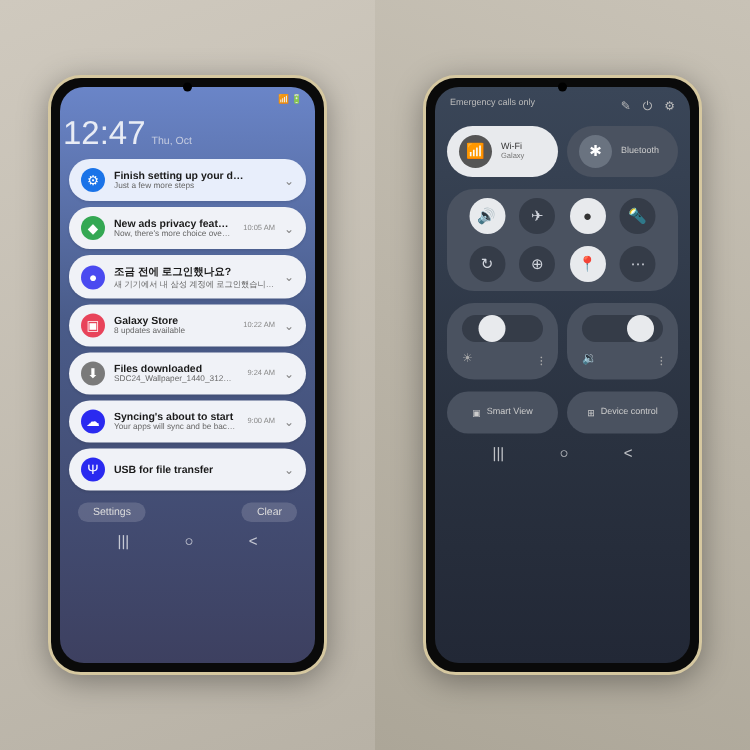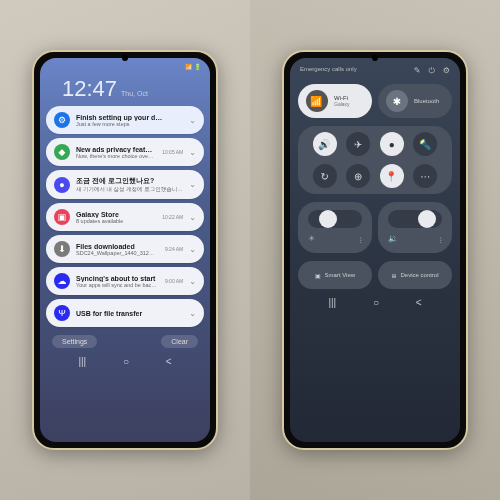--- a/index.html
+++ b/index.html
@@ -28,21 +28,21 @@
     overflow: hidden;
     position: relative;
   }
   .screen-left { background: linear-gradient(180deg, #6a85c8 0%, #4a5c8a 40%, #3d4060 100%); }
   .screen-right { background: linear-gradient(180deg, #3a4658 0%, #2a3240 60%, #222836 100%); }
   .camera { position:absolute; top:3px; left:50%; transform:translateX(-50%); width:6px; height:6px; background:#000; border-radius:50%; z-index:5;}
   .status-bar {
     height: 16px; display:flex; justify-content:space-between; align-items:center;
     padding: 2px 8px; font-size: 6px; color: rgba(255,255,255,0.9);
   }
-  .clock-big { font-size: 22px; font-weight: 300; color: #e8ecf5; padding: 2px 22px; display:flex; align-items:baseline; gap:4px;}
+  .clock-big { font-size: 22px; font-weight: 300; color: #e8ecf5; padding: 2px 2px; display:flex; align-items:baseline; gap:4px;}
   .date { font-size: 7px; color:#c5cce0; }
   .notif-list { padding: 2px 6px; display:flex; flex-direction:column; gap:4px; }
   .notif {
     background: #f0f2f7;
     border-radius: 14px;
     padding: 6px 8px;
     display:flex; align-items:center; gap:6px;
     box-shadow: 0 1px 2px rgba(0,0,0,0.1);
   }
   .notif.setup { background:#e8eefb; }

